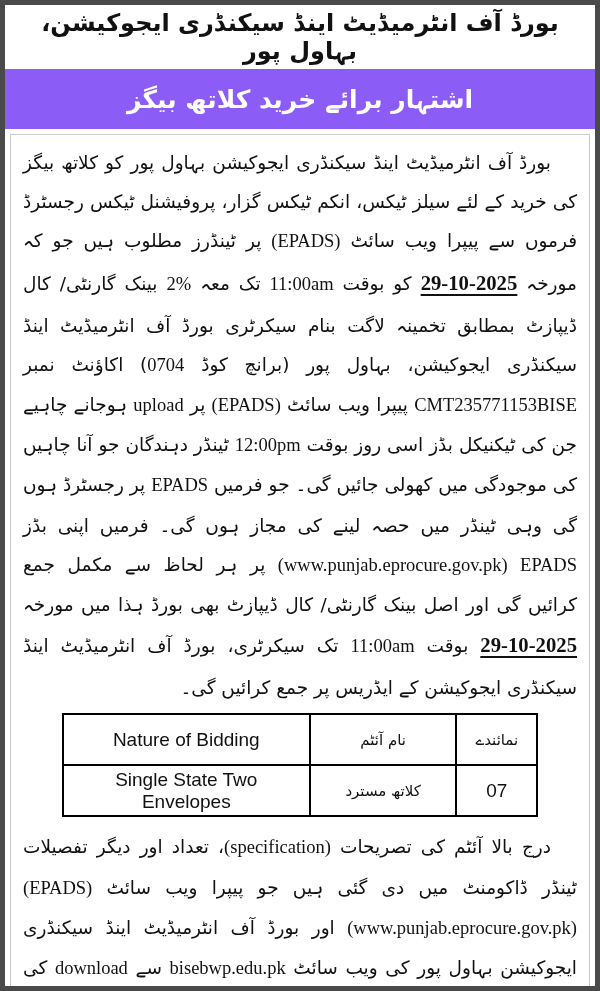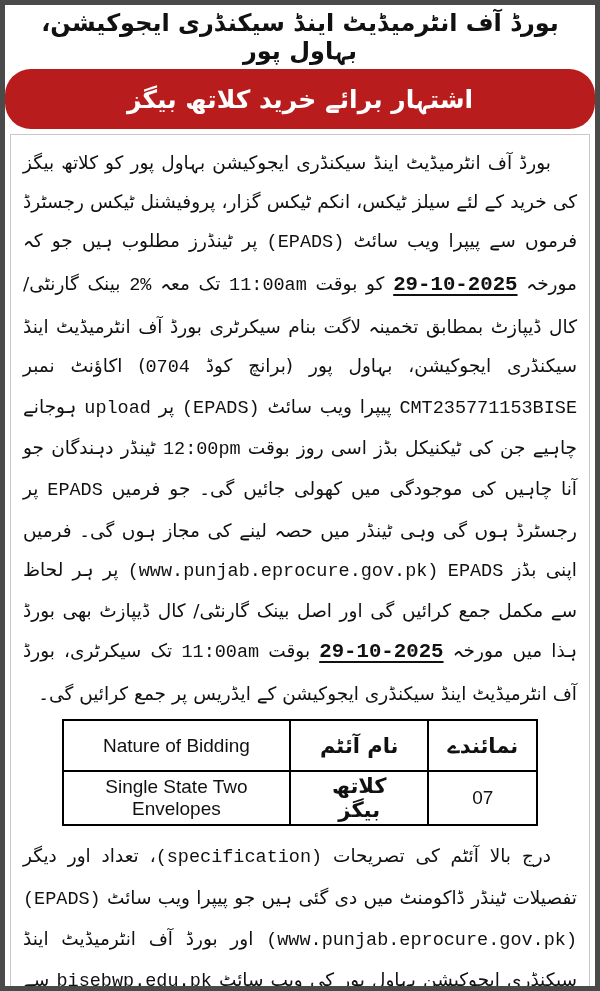--- a/index.html
+++ b/index.html
@@ -10,52 +10,52 @@
     font-family:"DejaVu Sans",sans-serif;color:#111;
     overflow:hidden;
   }
   
   .org-header{
     height:64px;flex:0 0 auto;display:flex;align-items:center;justify-content:center;
     direction:rtl;text-align:center;
     font-size:24px;font-weight:bold;letter-spacing:0;border-radius:13px;
   }
   .banner{
-    height:60px;flex:0 0 auto;background:#b91c1c;color:#fff;
+    height:60px;flex:0 0 auto;background:#8b5cf6;color:#fff;
     display:flex;align-items:center;justify-content:center;
-    direction:rtl;font-size:25px;font-weight:bold;border-radius:26px;
+    direction:rtl;font-size:25px;font-weight:bold;
   }
   
   .content-box{
     flex:1 1 auto;margin:5px 5px 0 5px;padding:6px 12px 0 12px;
     border:1px solid #c9c9c9;border-bottom:none;
     direction:rtl;
   }
   .para{
     margin:2px 0 6px 0;
     font-size:18.5px;line-height:2.12;
     text-align:justify;text-indent:26px;
     direction:rtl;
   }
-  .para span[dir="ltr"]{font-family:Liberation Mono, monospace;}
+  .para span[dir="ltr"]{font-family:Liberation Serif, serif;}
   .seg-b{font-weight:bold;font-size:1.12em;}
   .seg-u{text-decoration:underline;text-underline-offset:4px;}
   
   table.bid{
     width:86%;margin:6px auto 10px auto;border-collapse:collapse;
     direction:rtl;
   }
   table.bid th,table.bid td{
     border:2px solid #000;height:45px;text-align:center;vertical-align:middle;
     padding:2px 18px;
   }
   .col-serial{width:14%;}
   .col-item{width:32%;}
   .col-nature{width:54%;}
-  th.urdu,td.urdu{font-size:21px;font-weight:bold;font-family:"DejaVu Sans",sans-serif;}
+  th.urdu,td.urdu{font-size:15px;font-weight:normal;font-family:"DejaVu Sans",sans-serif;}
   .en{direction:ltr;font-family:"Liberation Sans",sans-serif;font-weight:normal;font-size:19px;}
   td.nature-cell{text-align:left;padding-left:10px;border-radius:12px;}
 </style>
 </head>
 <body>
 
 <div class="ad">
 
   <div class="org-header">بورڈ آف انٹرمیڈیٹ اینڈ سیکنڈری ایجوکیشن، بہاول پور</div>
 
@@ -74,21 +74,21 @@
           <col class="col-nature">
       </colgroup>
       <tbody>
           <tr>
         <th class="urdu">نمائندے</th>
         <th class="urdu">نام آئٹم</th>
         <th class="en">Nature of Bidding</th>
       </tr>
       <tr>
         <td class="en">07</td>
-        <td class="urdu">کلاتھ بیگز</td>
+        <td class="urdu">کلاتھ مسترد</td>
         <td class="en nature-cell">Single State Two Envelopes</td>
       </tr>
     </tbody>
       </table>
 
     <p class="para"><span>درج بالا آئٹم کی تصریحات </span><span dir="ltr">(specification)</span><span>، تعداد اور دیگر تفصیلات ٹینڈر ڈاکومنٹ میں دی گئی ہیں جو پیپرا ویب سائٹ </span><span dir="ltr">(EPADS)</span><span> </span><span dir="ltr">(www.punjab.eprocure.gov.pk)</span><span> اور بورڈ آف انٹرمیڈیٹ اینڈ سیکنڈری ایجوکیشن بہاول پور کی ویب سائٹ </span><span dir="ltr">bisebwp.edu.pk</span><span> سے </span><span dir="ltr">download</span><span> کی جا سکتی ہیں۔ ریٹس بشمول ٹیکسز: (سیلز ٹیکس+انکم ٹیکس وغیرہ) ہوں گے۔ ٹینڈر ڈاکومنٹ کے تمام صفحات پر فرم کے نمائندے کے دستخط اور مہر ثبت ہونی چاہیے بصورت دیگر ٹینڈر مسترد کیا جا سکتا ہے۔ ٹینڈر کا اندازاً تخمینہ </span></p>
 
   </div>
 
 </div>

